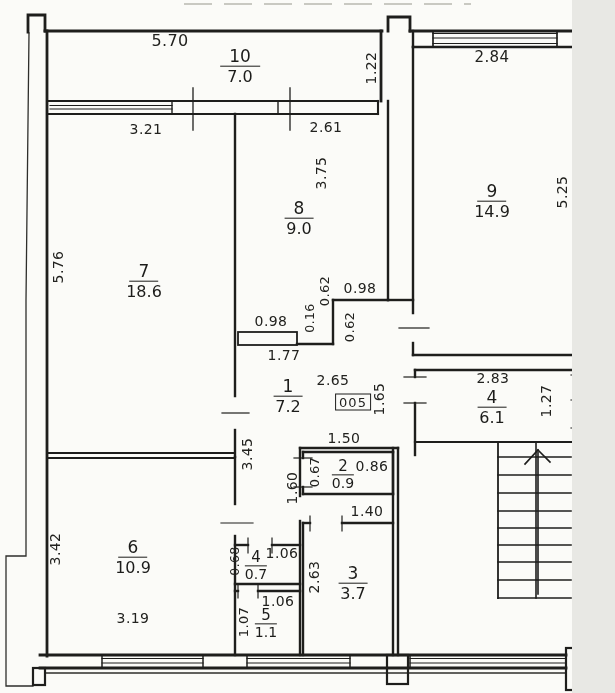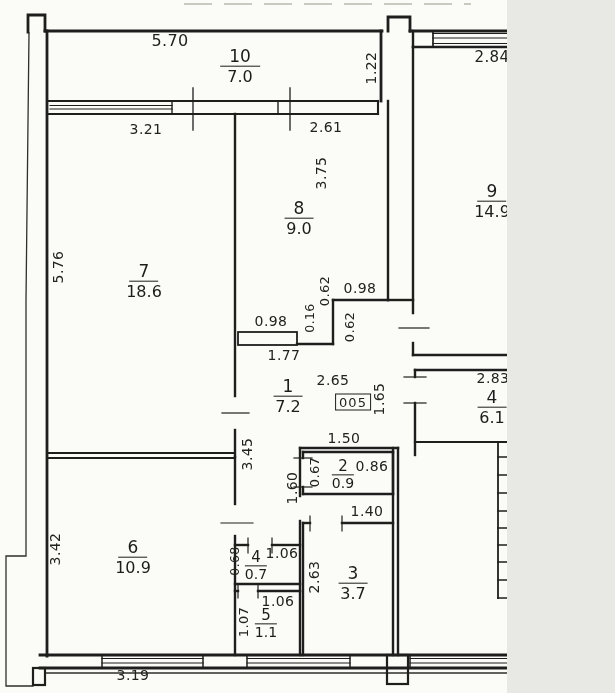--- a/index.html
+++ b/index.html
@@ -1,17 +1,17 @@
 <!DOCTYPE html>
 <html><head>
 <meta charset="utf-8">
 <style>
   html,body{margin:0;padding:0;background:#e8e8e4;}
   .plan-wrap{
-    position:relative;width:507px;height:693px;overflow:hidden;
+    position:relative;width:572px;height:693px;overflow:hidden;
     background:#fbfbf8;
     font-family:"DejaVu Sans", sans-serif;
     color:#1e1e1c;
   }
   svg.walls{position:absolute;left:0;top:0;}
   .dim{
     position:absolute;white-space:nowrap;
     font-size:14px;letter-spacing:0.4px;color:#22221f;
     transform:translate(-50%,-50%);
   }
@@ -263,15 +263,15 @@
   <div class="dim v" style="left:314px;top:472px;font-size:13px;">0.67</div>
   <div class="dim v" style="left:292px;top:488px;">1.60</div>
   <div class="dim h" style="left:367px;top:511px;">1.40</div>
   <div class="dim v" style="left:247px;top:454px;">3.45</div>
   <div class="dim v" style="left:55px;top:549px;">3.42</div>
   <div class="dim v" style="left:234px;top:561px;font-size:12.5px;">0.68</div>
   <div class="dim h" style="left:282px;top:553px;">1.06</div>
   <div class="dim h" style="left:278px;top:601px;">1.06</div>
   <div class="dim v" style="left:243px;top:622px;font-size:13px;">1.07</div>
   <div class="dim v" style="left:314px;top:577px;">2.63</div>
-  <div class="dim h" style="left:133px;top:675px;">3.19</div>
+  <div class="dim h" style="left:133px;top:618px;">3.19</div>
 
 </div>
 
 </body></html>

